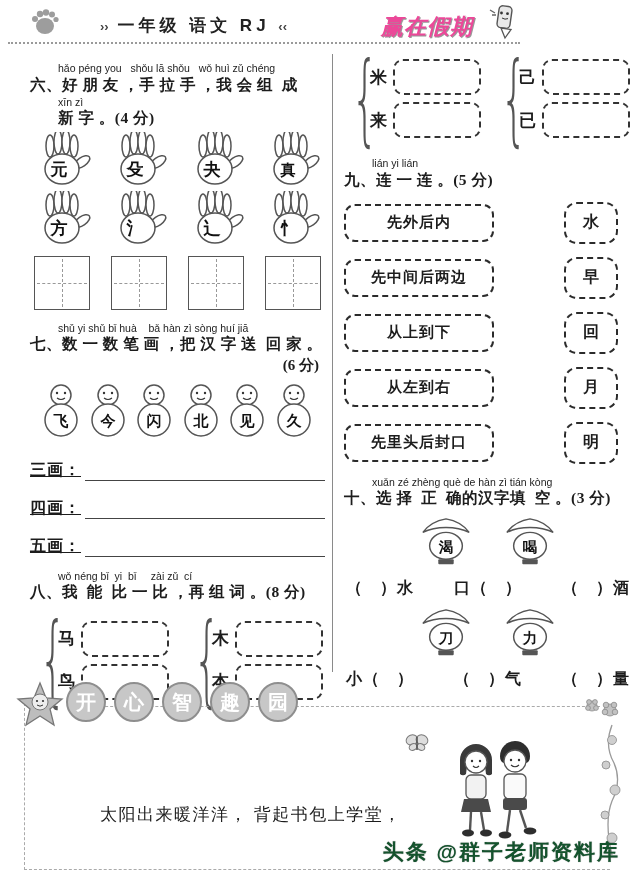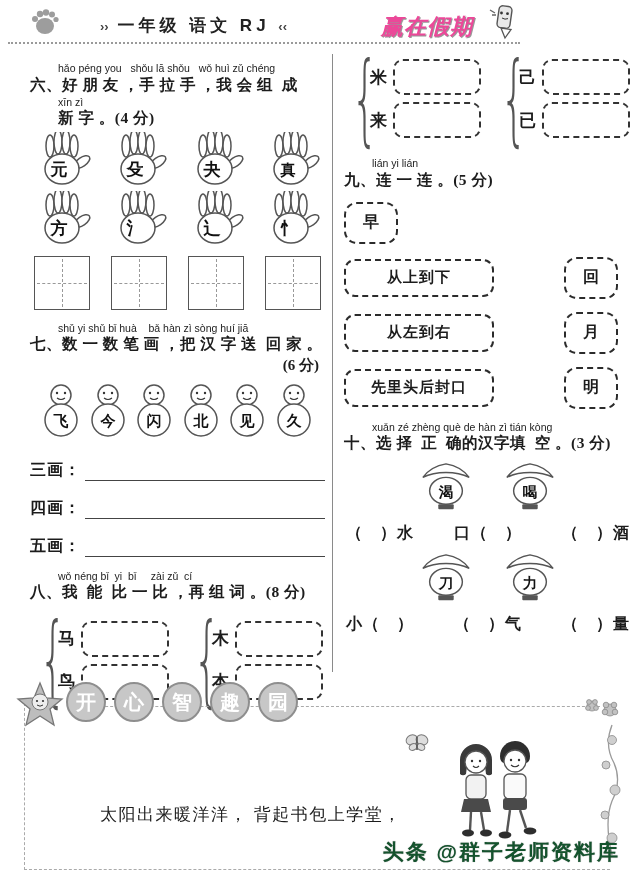--- a/index.html
+++ b/index.html
@@ -35,21 +35,21 @@
   .tzg .h { position:absolute; left:2px; right:2px; top:50%; border-top:1.3px dashed #999; }
   .tzg .v { position:absolute; top:2px; bottom:2px; left:50%; border-left:1.3px dashed #999; }
 
   .score-line { text-align:right; font-size:15px; font-weight:700; padding-right:6px; margin-top:2px; }
 
   
   .snowmen { display:flex; justify-content:space-between; padding:0 10px; margin-top:8px; }
   .snowman svg { width:42px; height:56px; }
 
   
-  .stroke-line { display:flex; align-items:flex-end; font-size:16px; font-weight:700; margin-top:17px; letter-spacing:1px; }
+  .stroke-line { display:flex; align-items:flex-end; font-size:16px; font-weight:700; margin-top:17px; letter-spacing:1px;text-decoration:underline; }
   .stroke-line .rule { flex:1; border-bottom:1.3px solid #444; margin-left:4px; height:18px; }
 
   
   .pair-zone { display:flex; justify-content:space-between; margin-top:12px; padding:0 2px; }
   .pair-group { display:flex; align-items:center; }
   .brace { font-family:"DejaVu Sans",sans-serif; font-size:95px; font-weight:200; color:#555; transform:scale(.45,1.05); width:26px; line-height:.9; }
   .pair-rows .prow { display:flex; align-items:center; margin:7px 0; }
   .pair-char { font-size:17px; font-weight:700; margin-right:6px; }
   .stitch-box { width:88px; height:36px; border:2px dashed #333; border-radius:10px; background:#fff; }
 
@@ -412,20 +412,25 @@
         </div>
       </div>
     </div>
   </div>
 
   <div style="margin-top:10px;">
     <div class="pinyin indent">lián yi lián</div>
     <div class="sec-title">九、连 一 连 。(5 分)</div>
 
     <div class="match-row">
+      <span class="match-left">先外后内</span>
+      <span class="match-right">水</span>
+    </div>
+    <div class="match-row">
+      <span class="match-left">先中间后两边</span>
       <span class="match-right">早</span>
     </div>
     <div class="match-row">
       <span class="match-left">从上到下</span>
       <span class="match-right">回</span>
     </div>
     <div class="match-row">
       <span class="match-left">从左到右</span>
       <span class="match-right">月</span>
     </div>

